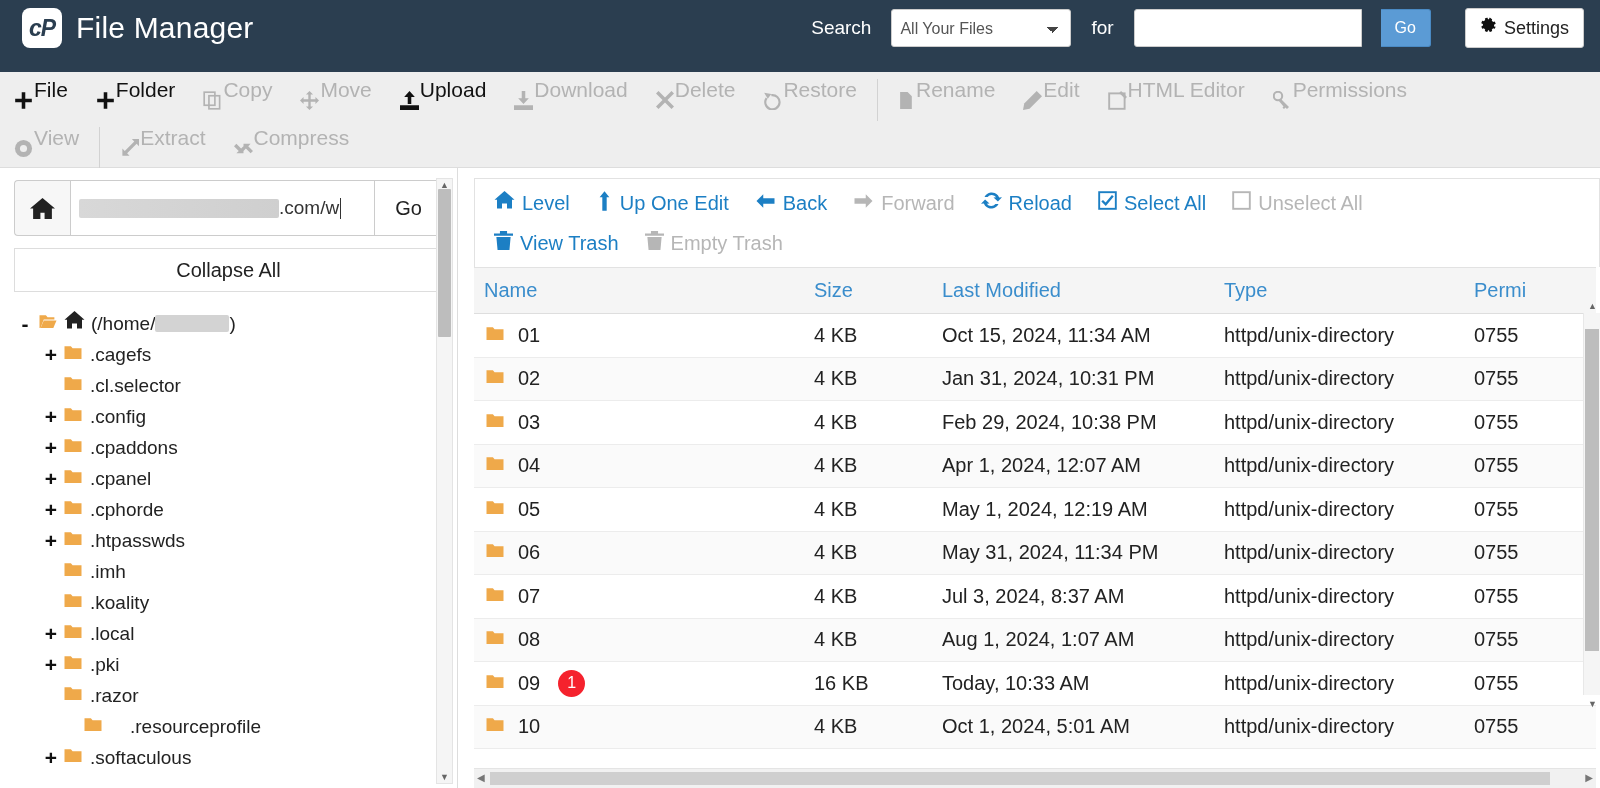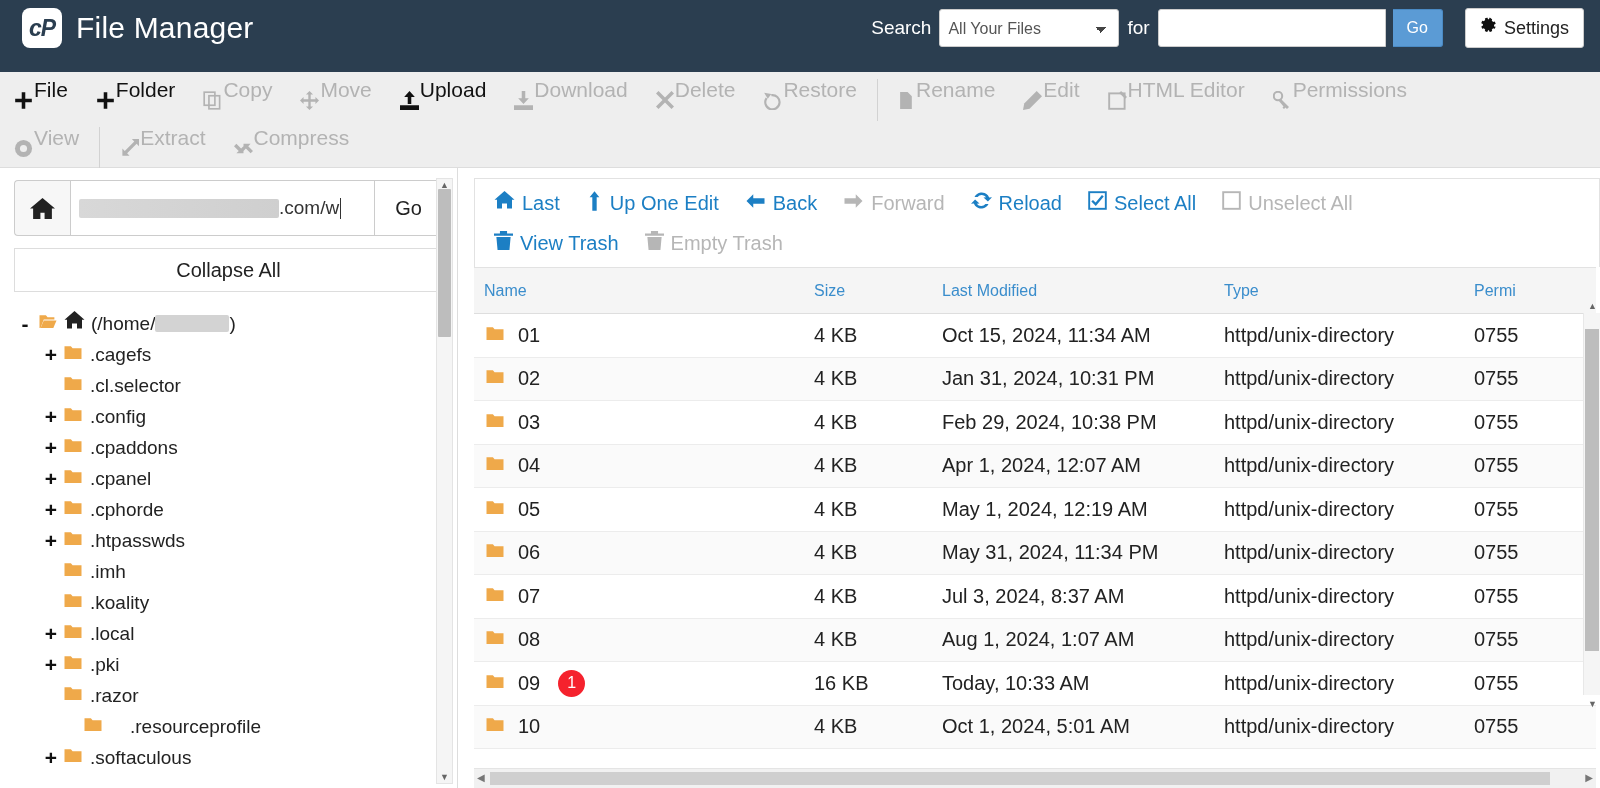--- a/index.html
+++ b/index.html
@@ -36,21 +36,21 @@
   #app-title {
     color: #fff;
     font-size: 30px;
     font-weight: normal;
     letter-spacing: .2px;
   }
   #search-zone {
     margin-left: auto;
     display: flex;
     align-items: center;
-    gap: 8px;
+    gap: 20px;
   }
   #search-label, #search-for-label {
     color: #fff; font-size: 19px;
   }
   #search-scope {
     width: 180px; height: 38px;
     background: #fff;
     border: 1px solid #ccc;
     border-radius: 3px;
     font-size: 16px;
@@ -274,21 +274,21 @@
     width: 1122px;
     border-collapse: collapse;
     table-layout: fixed;
   }
   table.file-table th {
     background: #f5f5f5;
     border-top: 1px solid #e2e2e2;
     border-bottom: 1px solid #dedede;
     color: #3a8dcc;
     font-weight: normal;
-    font-size: 16px;
+    font-size: 20px;
     text-align: left;
     height: 46px;
     padding: 0 0 0 10px;
     cursor: pointer;
   }
   table.file-table td {
     height: 43.5px;
     font-size: 20px;
     color: #222;
     padding: 0 0 0 10px;
@@ -645,21 +645,21 @@
     </div>
   </div>
 
   <div id="right-panel">
     <div id="nav-bar">
       <div class="nav-row" id="nav-row-1">
           <button class="nav-btn">
             <span class="ic"><svg width="21" height="20" viewBox="0 0 16 16">
                 <path fill="#1c7fc4" d="M8 0L0 7h2v7h4v-4h4v4h4V7h2z"></path>
               </svg></span>
-            <span>Last</span>
+            <span>Level</span>
           </button>
           <button class="nav-btn">
             <span class="ic"><svg width="17" height="20" viewBox="0 0 14 16">
                 <path fill="#1c7fc4" d="M7 0L3 5h2.2v11h3.6V5H11z"></path>
               </svg></span>
             <span>Up One Edit</span>
           </button>
           <button class="nav-btn">
             <span class="ic"><svg width="21" height="18" viewBox="0 0 16 16">
                 <path fill="#1c7fc4" d="M0 8l6-6v3.5h10v5H6V14z"></path>

